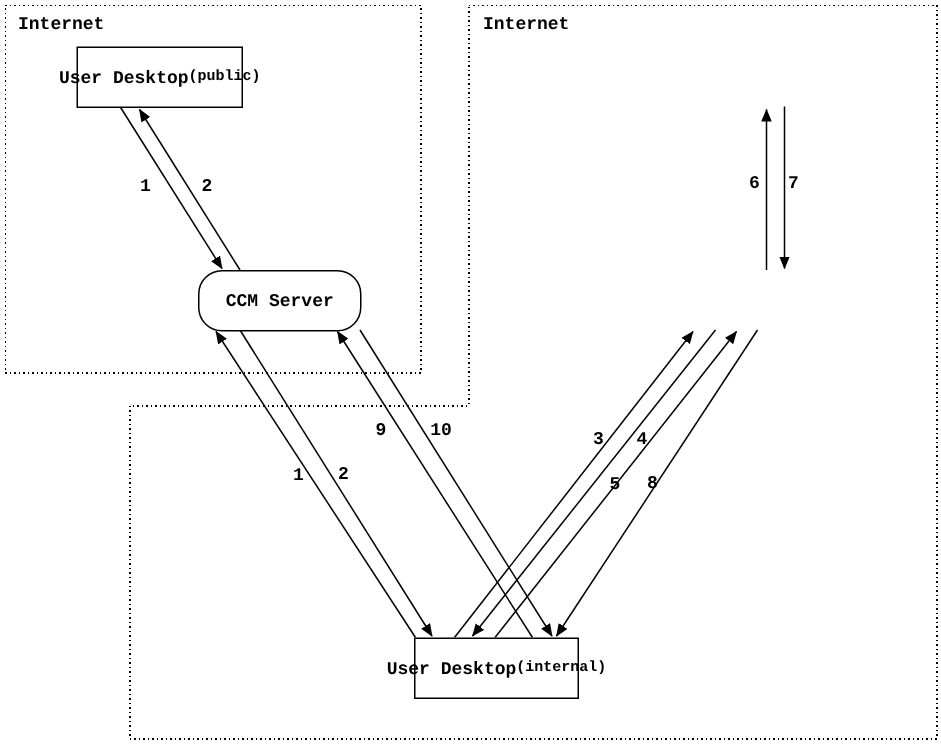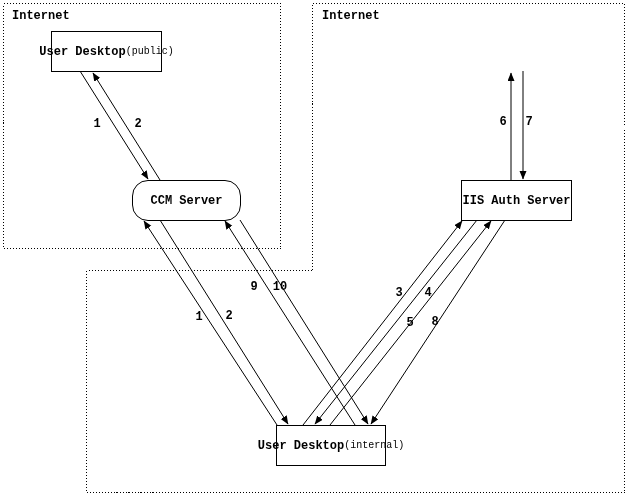--- a/index.html
+++ b/index.html
@@ -45,21 +45,21 @@
     text-align: center;
   }
   .node-title {
     font-size: 12px;
     font-weight: bold;
     white-space: nowrap;
     line-height: 14px;
   }
   .node-subtitle {
     font-size: 10px;
-    font-weight: normal;
+    font-weight: bold;
     white-space: nowrap;
     line-height: 11px;
   }
   .zone-label {
     position: absolute;
     font-size: 12px;
     font-weight: bold;
     white-space: nowrap;
   }
   .edge-label {
@@ -109,36 +109,32 @@
     <div class="node-title">User Desktop</div>
     <div class="node-subtitle">(public)</div>
   </div>
 
   <div class="node" style="left:132px; top:180px; width:109px; height:41px;border-radius:16px;">
     <div class="node-title">CCM Server</div>
     <div class="node-subtitle"></div>
   </div>
 
 
-  <div class="node" style="left:461px; top:180px; width:111px; height:41px;">
-    <div class="node-title">IIS Auth Server</div>
-    <div class="node-subtitle"></div>
-  </div>
 
   <div class="node" style="left:276px; top:425px; width:110px; height:41px;">
     <div class="node-title">User Desktop</div>
     <div class="node-subtitle">(internal)</div>
   </div>
 
   <div class="edge-label" style="left:97px;  top:124px;">1</div>
   <div class="edge-label" style="left:138px; top:124px;">2</div>
   <div class="edge-label" style="left:503px; top:122px;">6</div>
   <div class="edge-label" style="left:529px; top:122px;">7</div>
   <div class="edge-label" style="left:199px; top:317px;">1</div>
   <div class="edge-label" style="left:229px; top:316px;">2</div>
   <div class="edge-label" style="left:254px; top:287px;">9</div>
-  <div class="edge-label" style="left:280px; top:287px;text-align:right;">10</div>
+  <div class="edge-label" style="left:294px; top:287px;text-align:right;">10</div>
   <div class="edge-label" style="left:399px; top:293px;">3</div>
   <div class="edge-label" style="left:428px; top:293px;">4</div>
   <div class="edge-label" style="left:410px; top:323px;">5</div>
   <div class="edge-label" style="left:435px; top:322px;">8</div>
 
 </div>
 
 </body></html>

